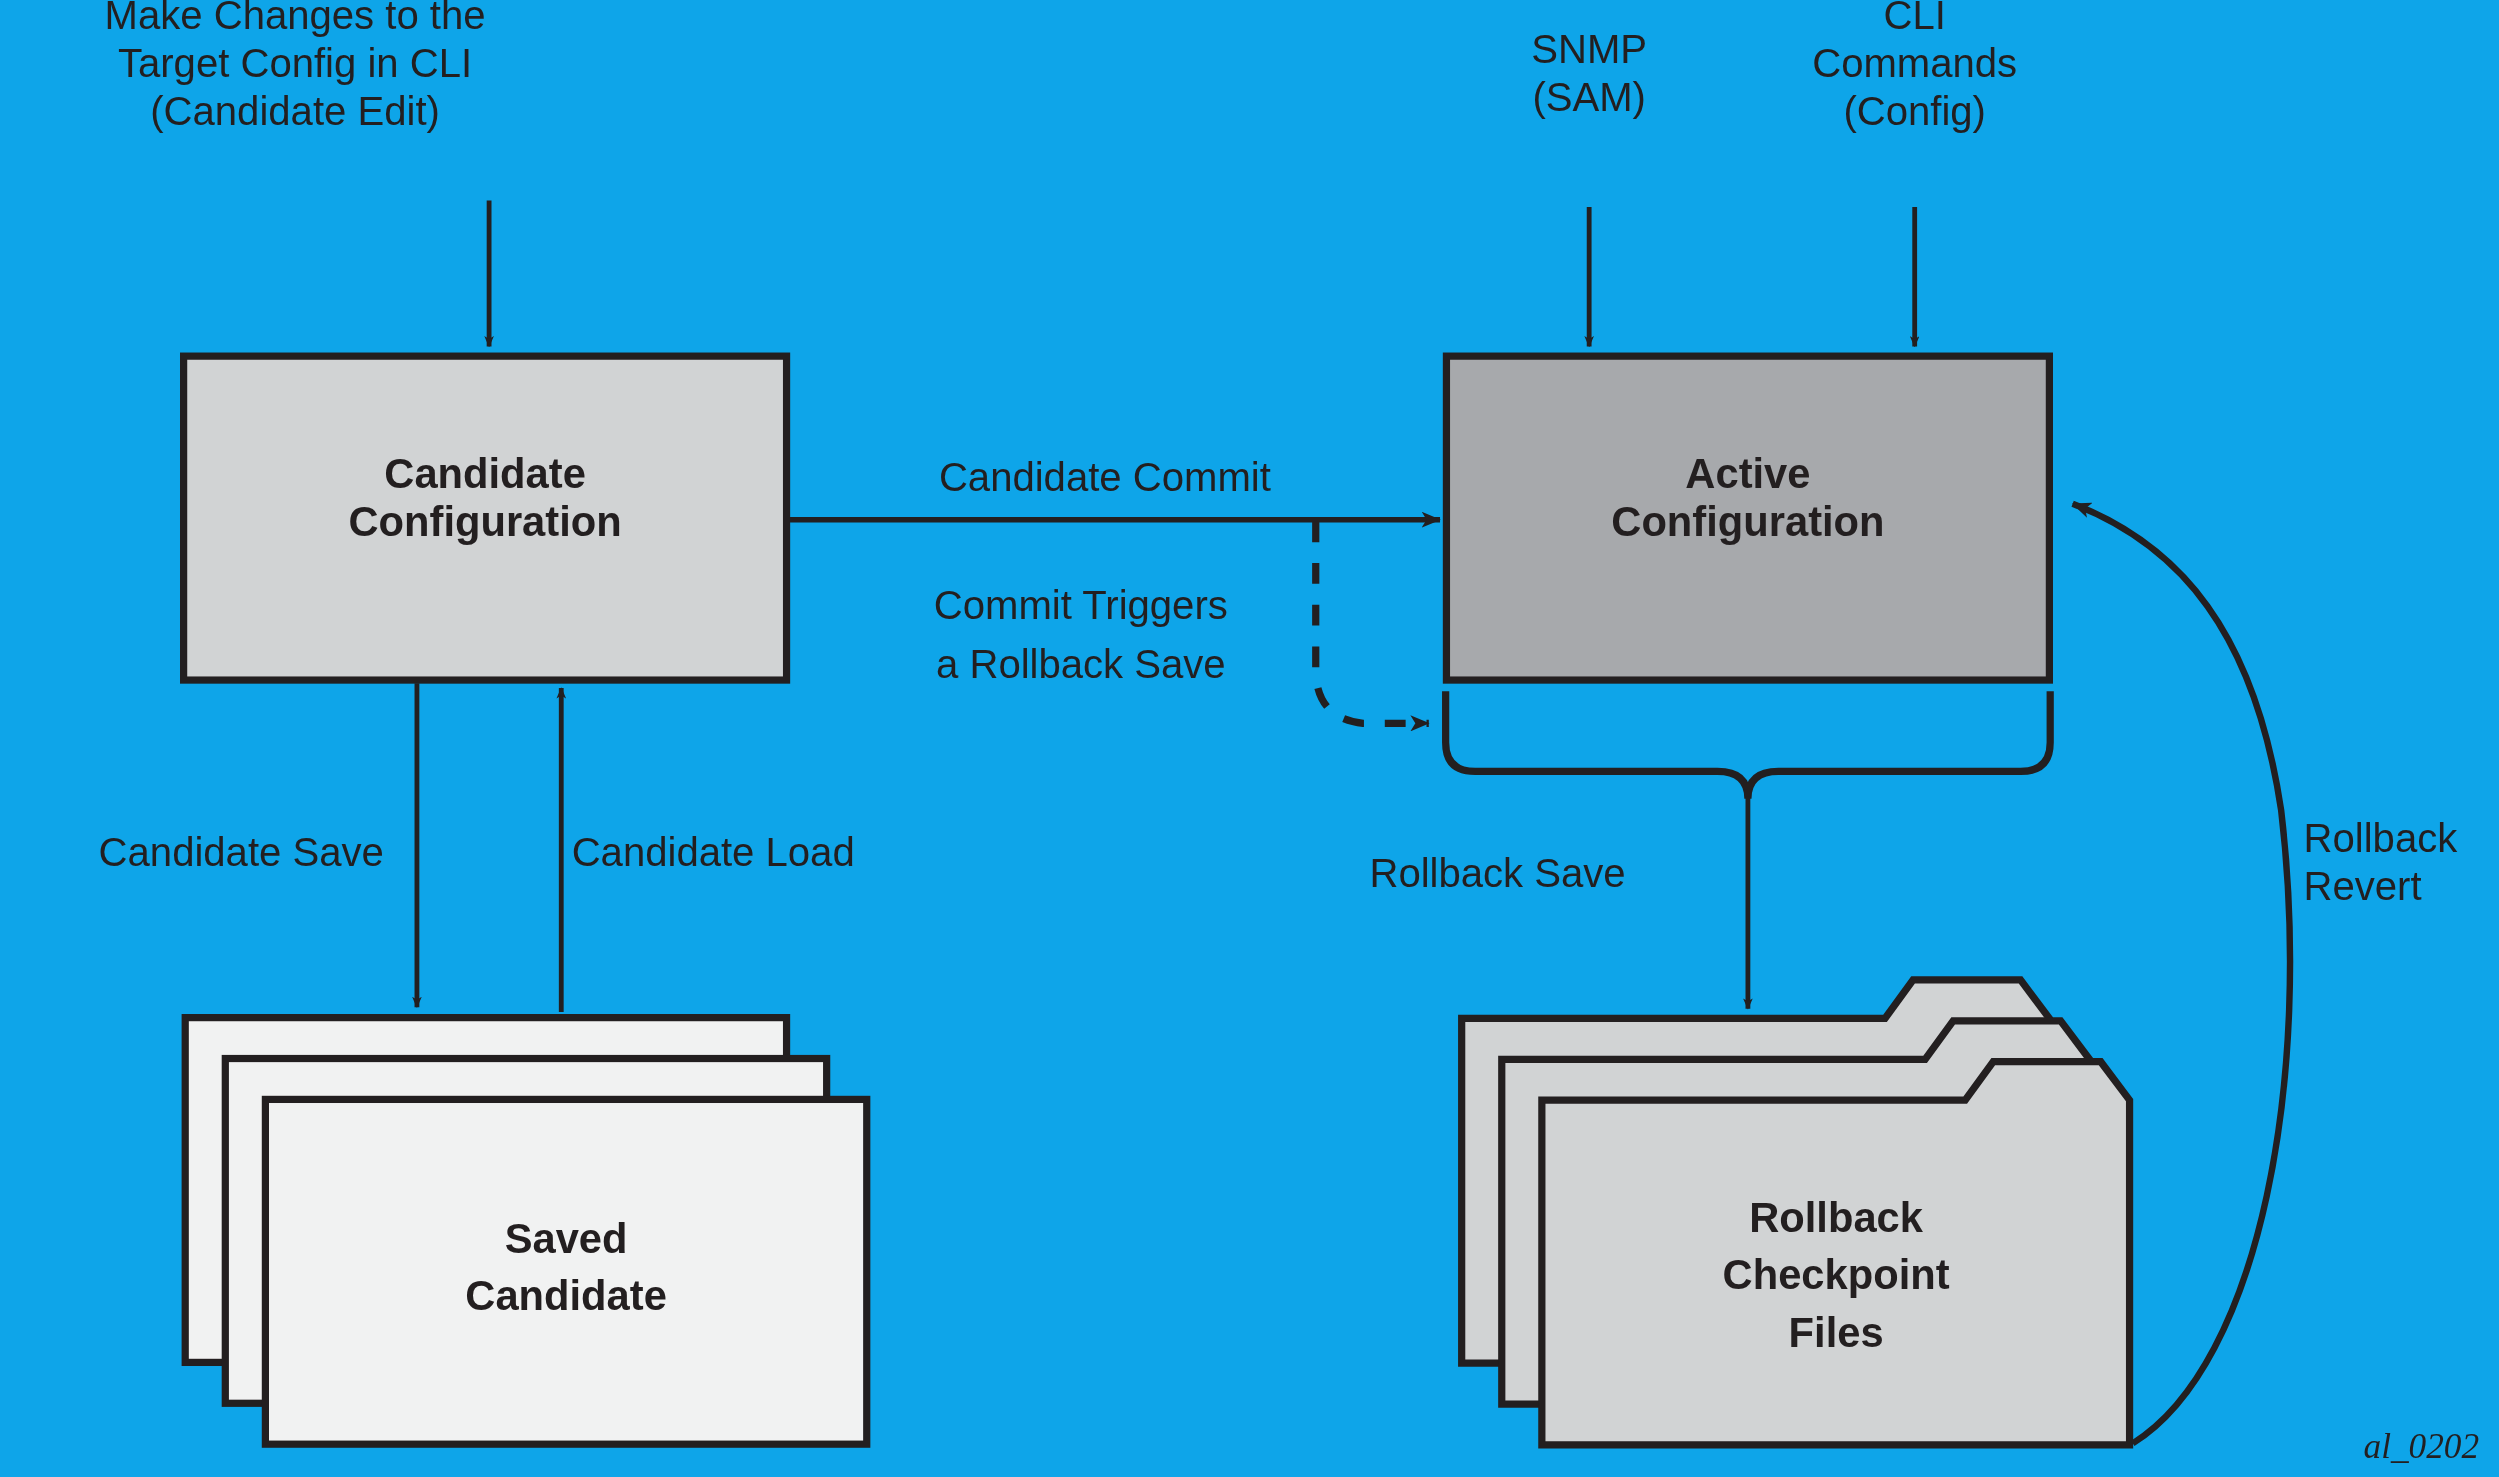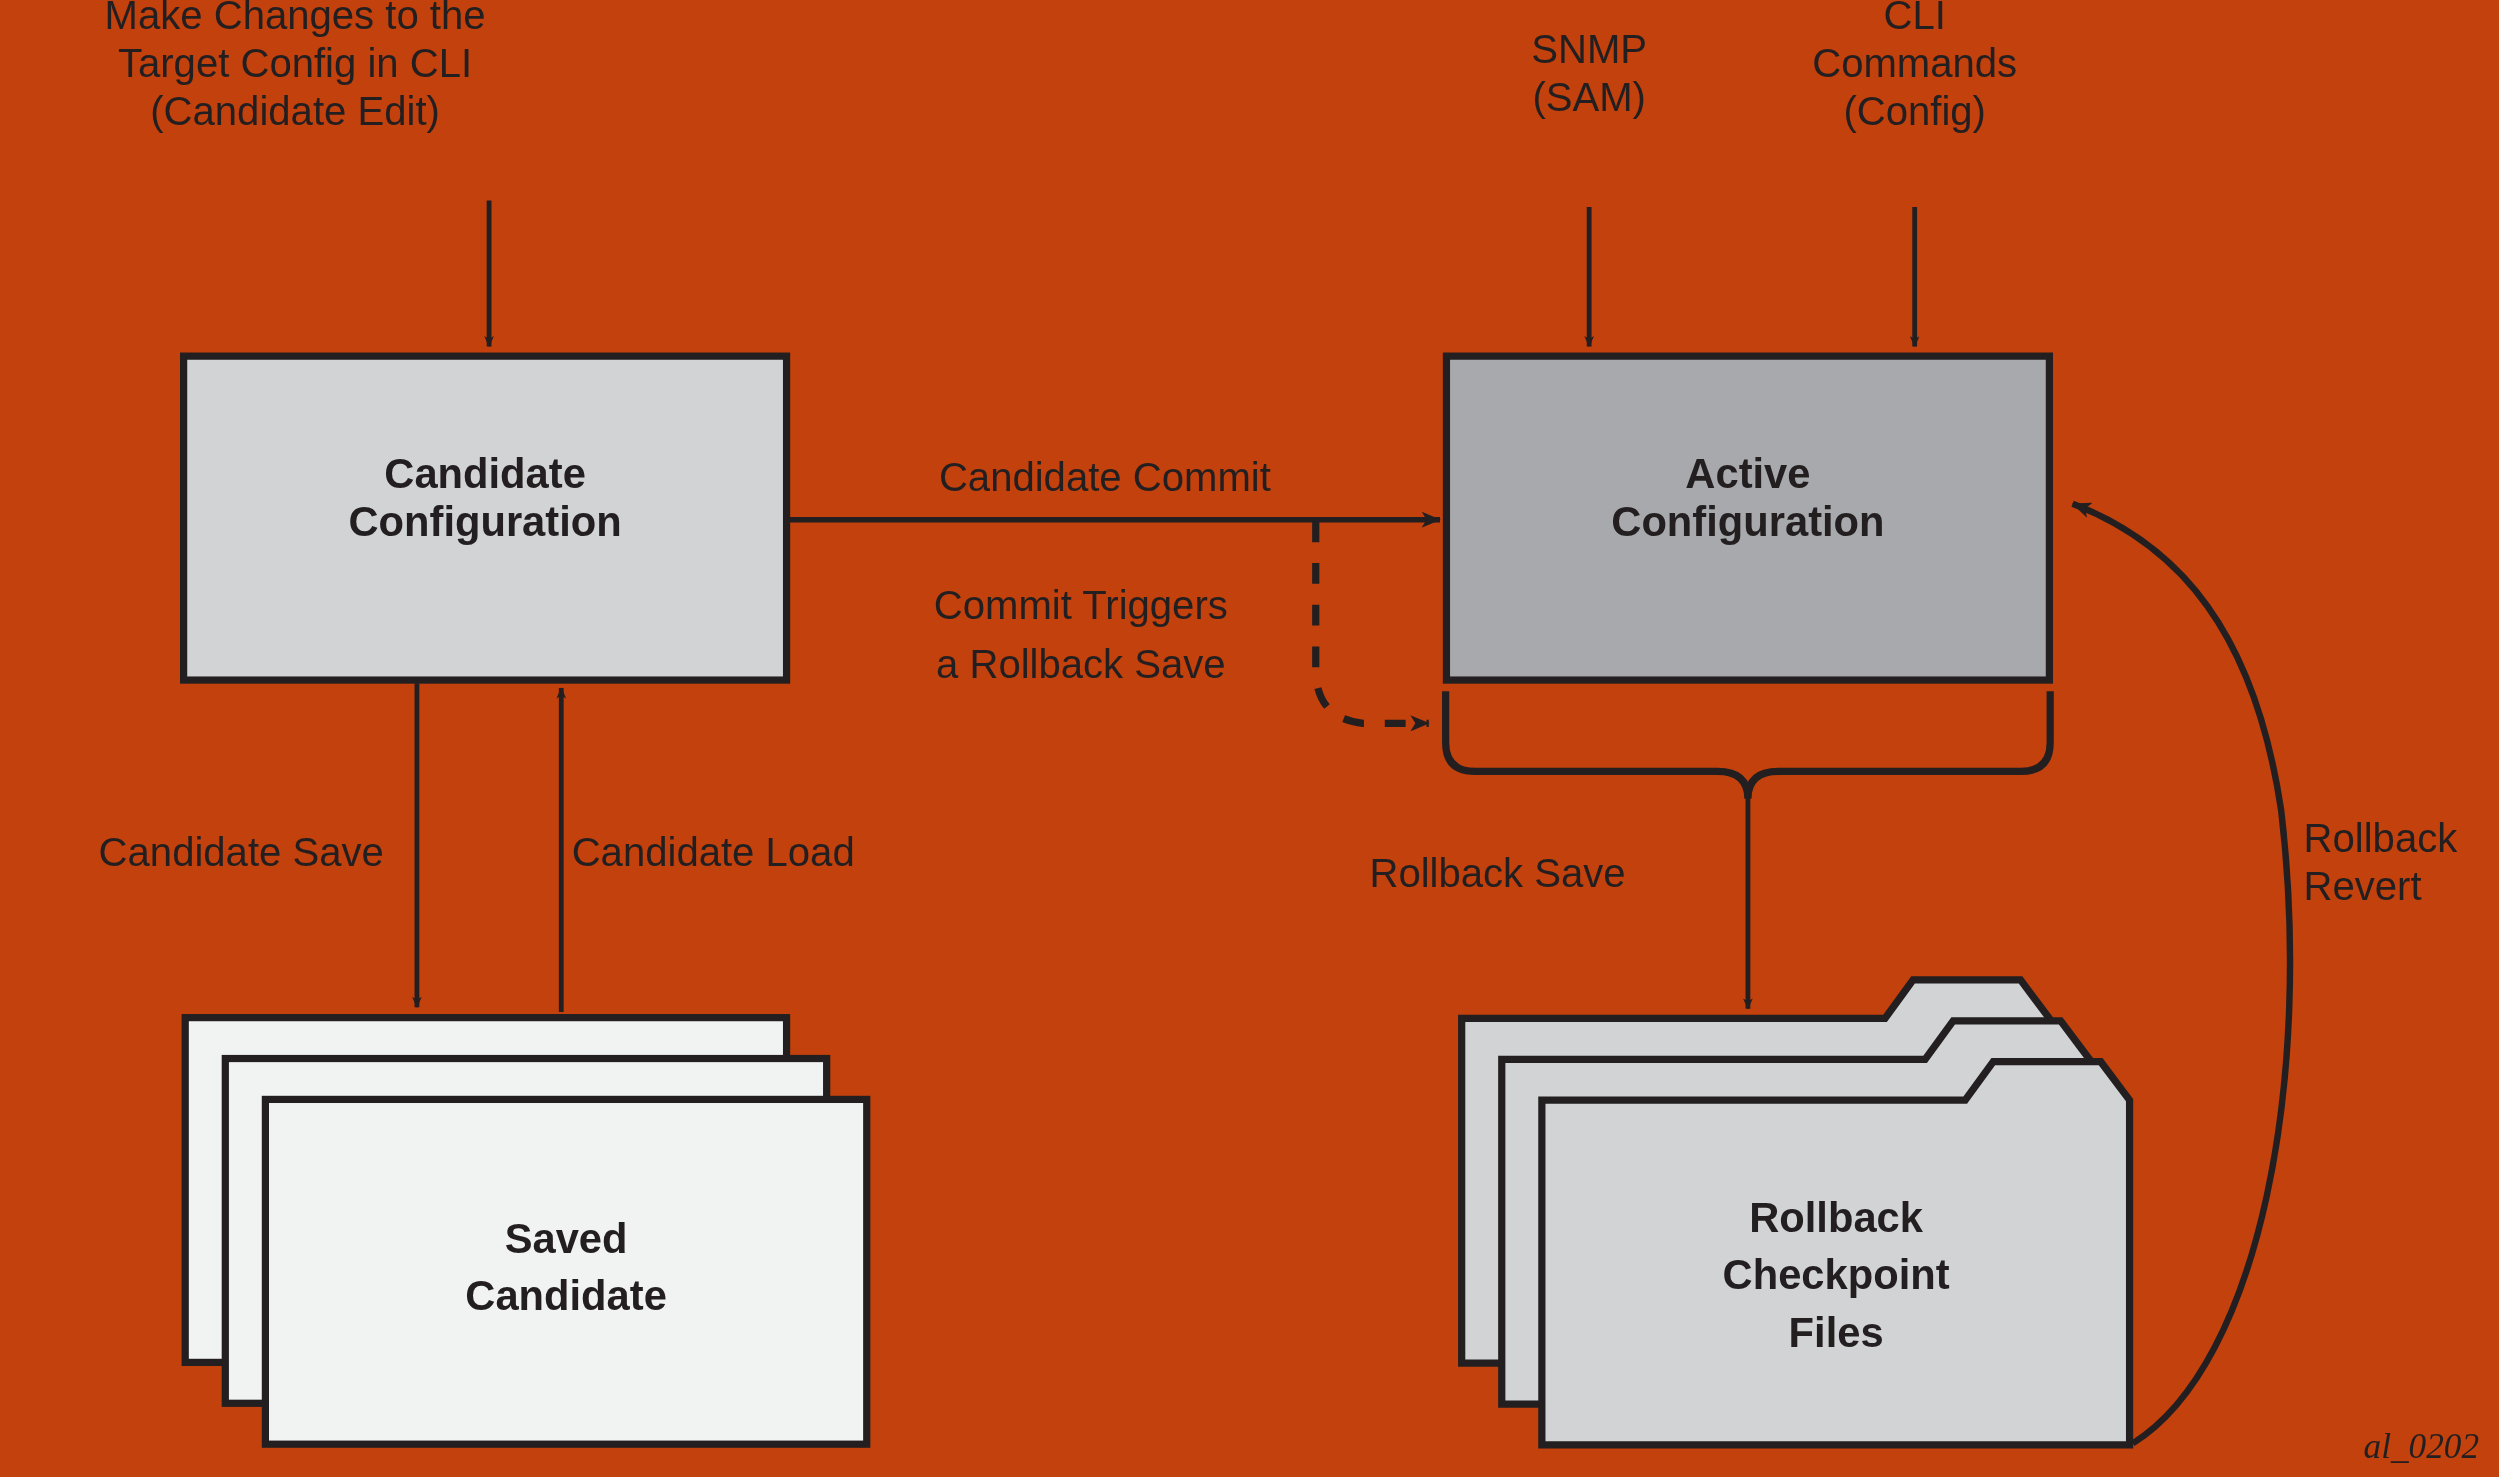--- a/index.html
+++ b/index.html
@@ -10,21 +10,21 @@
   body {
     width: 2500px;
     height: 1478px;
     font-family: "Liberation Sans", sans-serif;
     overflow: hidden;
   }
   #diagram-root {
     position: relative;
     width: 2500px;
     height: 1478px;
-    background: #c2410c;
+    background: #0ea5e9;
   }
   svg#diagram-svg {
     position: absolute;
     top: 0;
     left: 0;
     width: 2500px;
     height: 1478px;
     display: block;
   }
   .node-label {

